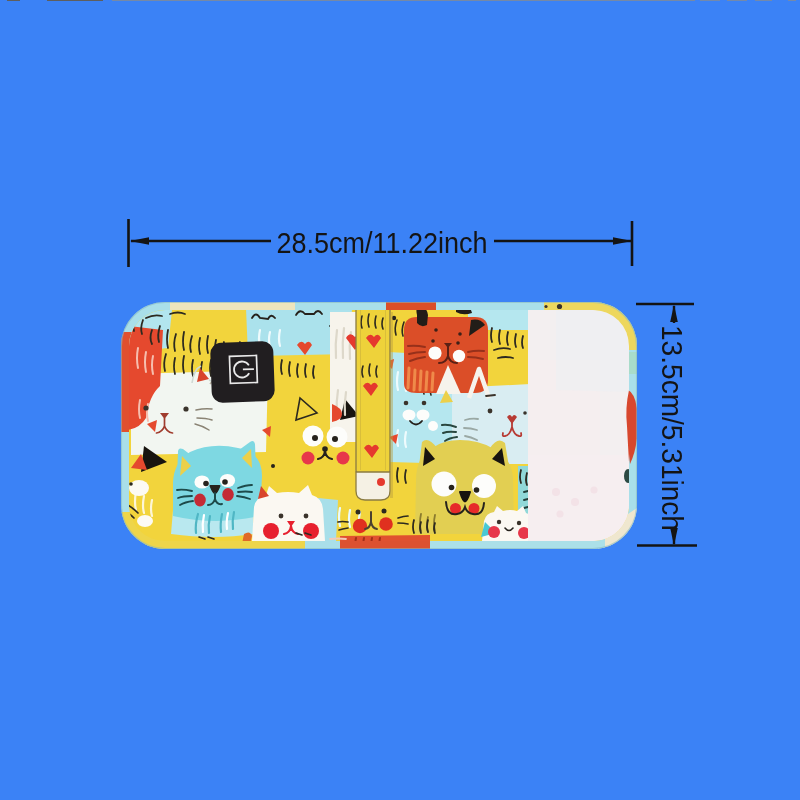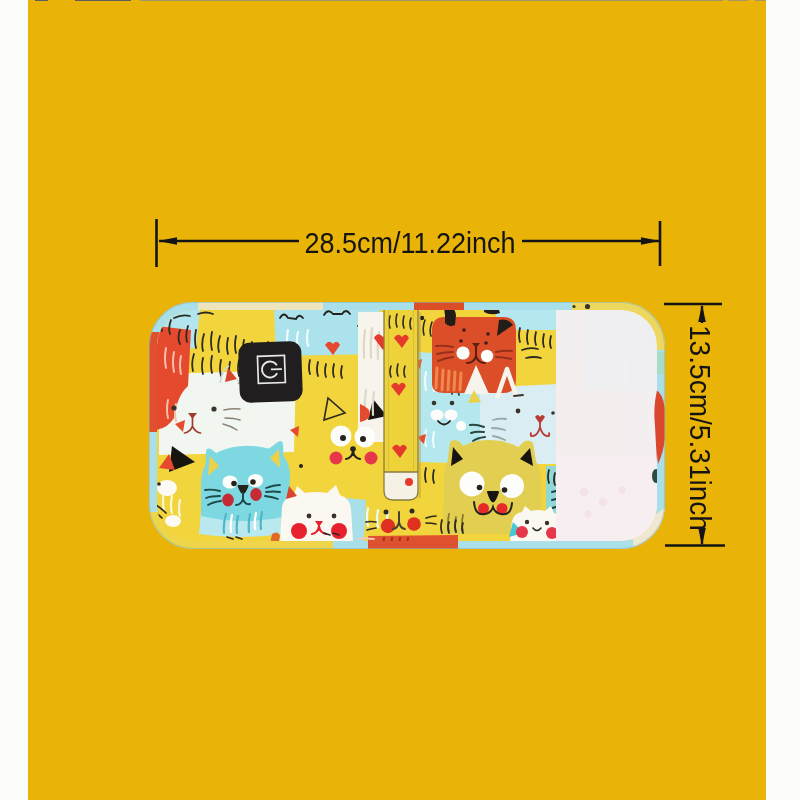--- a/index.html
+++ b/index.html
@@ -1,17 +1,17 @@
 <!DOCTYPE html>
 <html><head>
 <meta charset="utf-8">
 <style>
   html,body{margin:0;padding:0;background:#fcfcfa;}
-  #stage{position:relative;width:738px;height:800px;background:#eab308;overflow:hidden;
-         font-family:"Liberation Sans", sans-serif;margin-left:28px;}
+  #stage{position:relative;width:800px;height:800px;background:#3b82f6;overflow:hidden;
+         font-family:"Liberation Sans", sans-serif;}
   svg{display:block;}
 </style>
 </head>
 <body>
 
 <div id="stage">
 <svg width="800" height="800" viewBox="0 0 800 800">
   <defs>
     <clipPath id="bagclip">
       <rect x="121" y="302" width="516" height="247" rx="44" ry="44"></rect>

